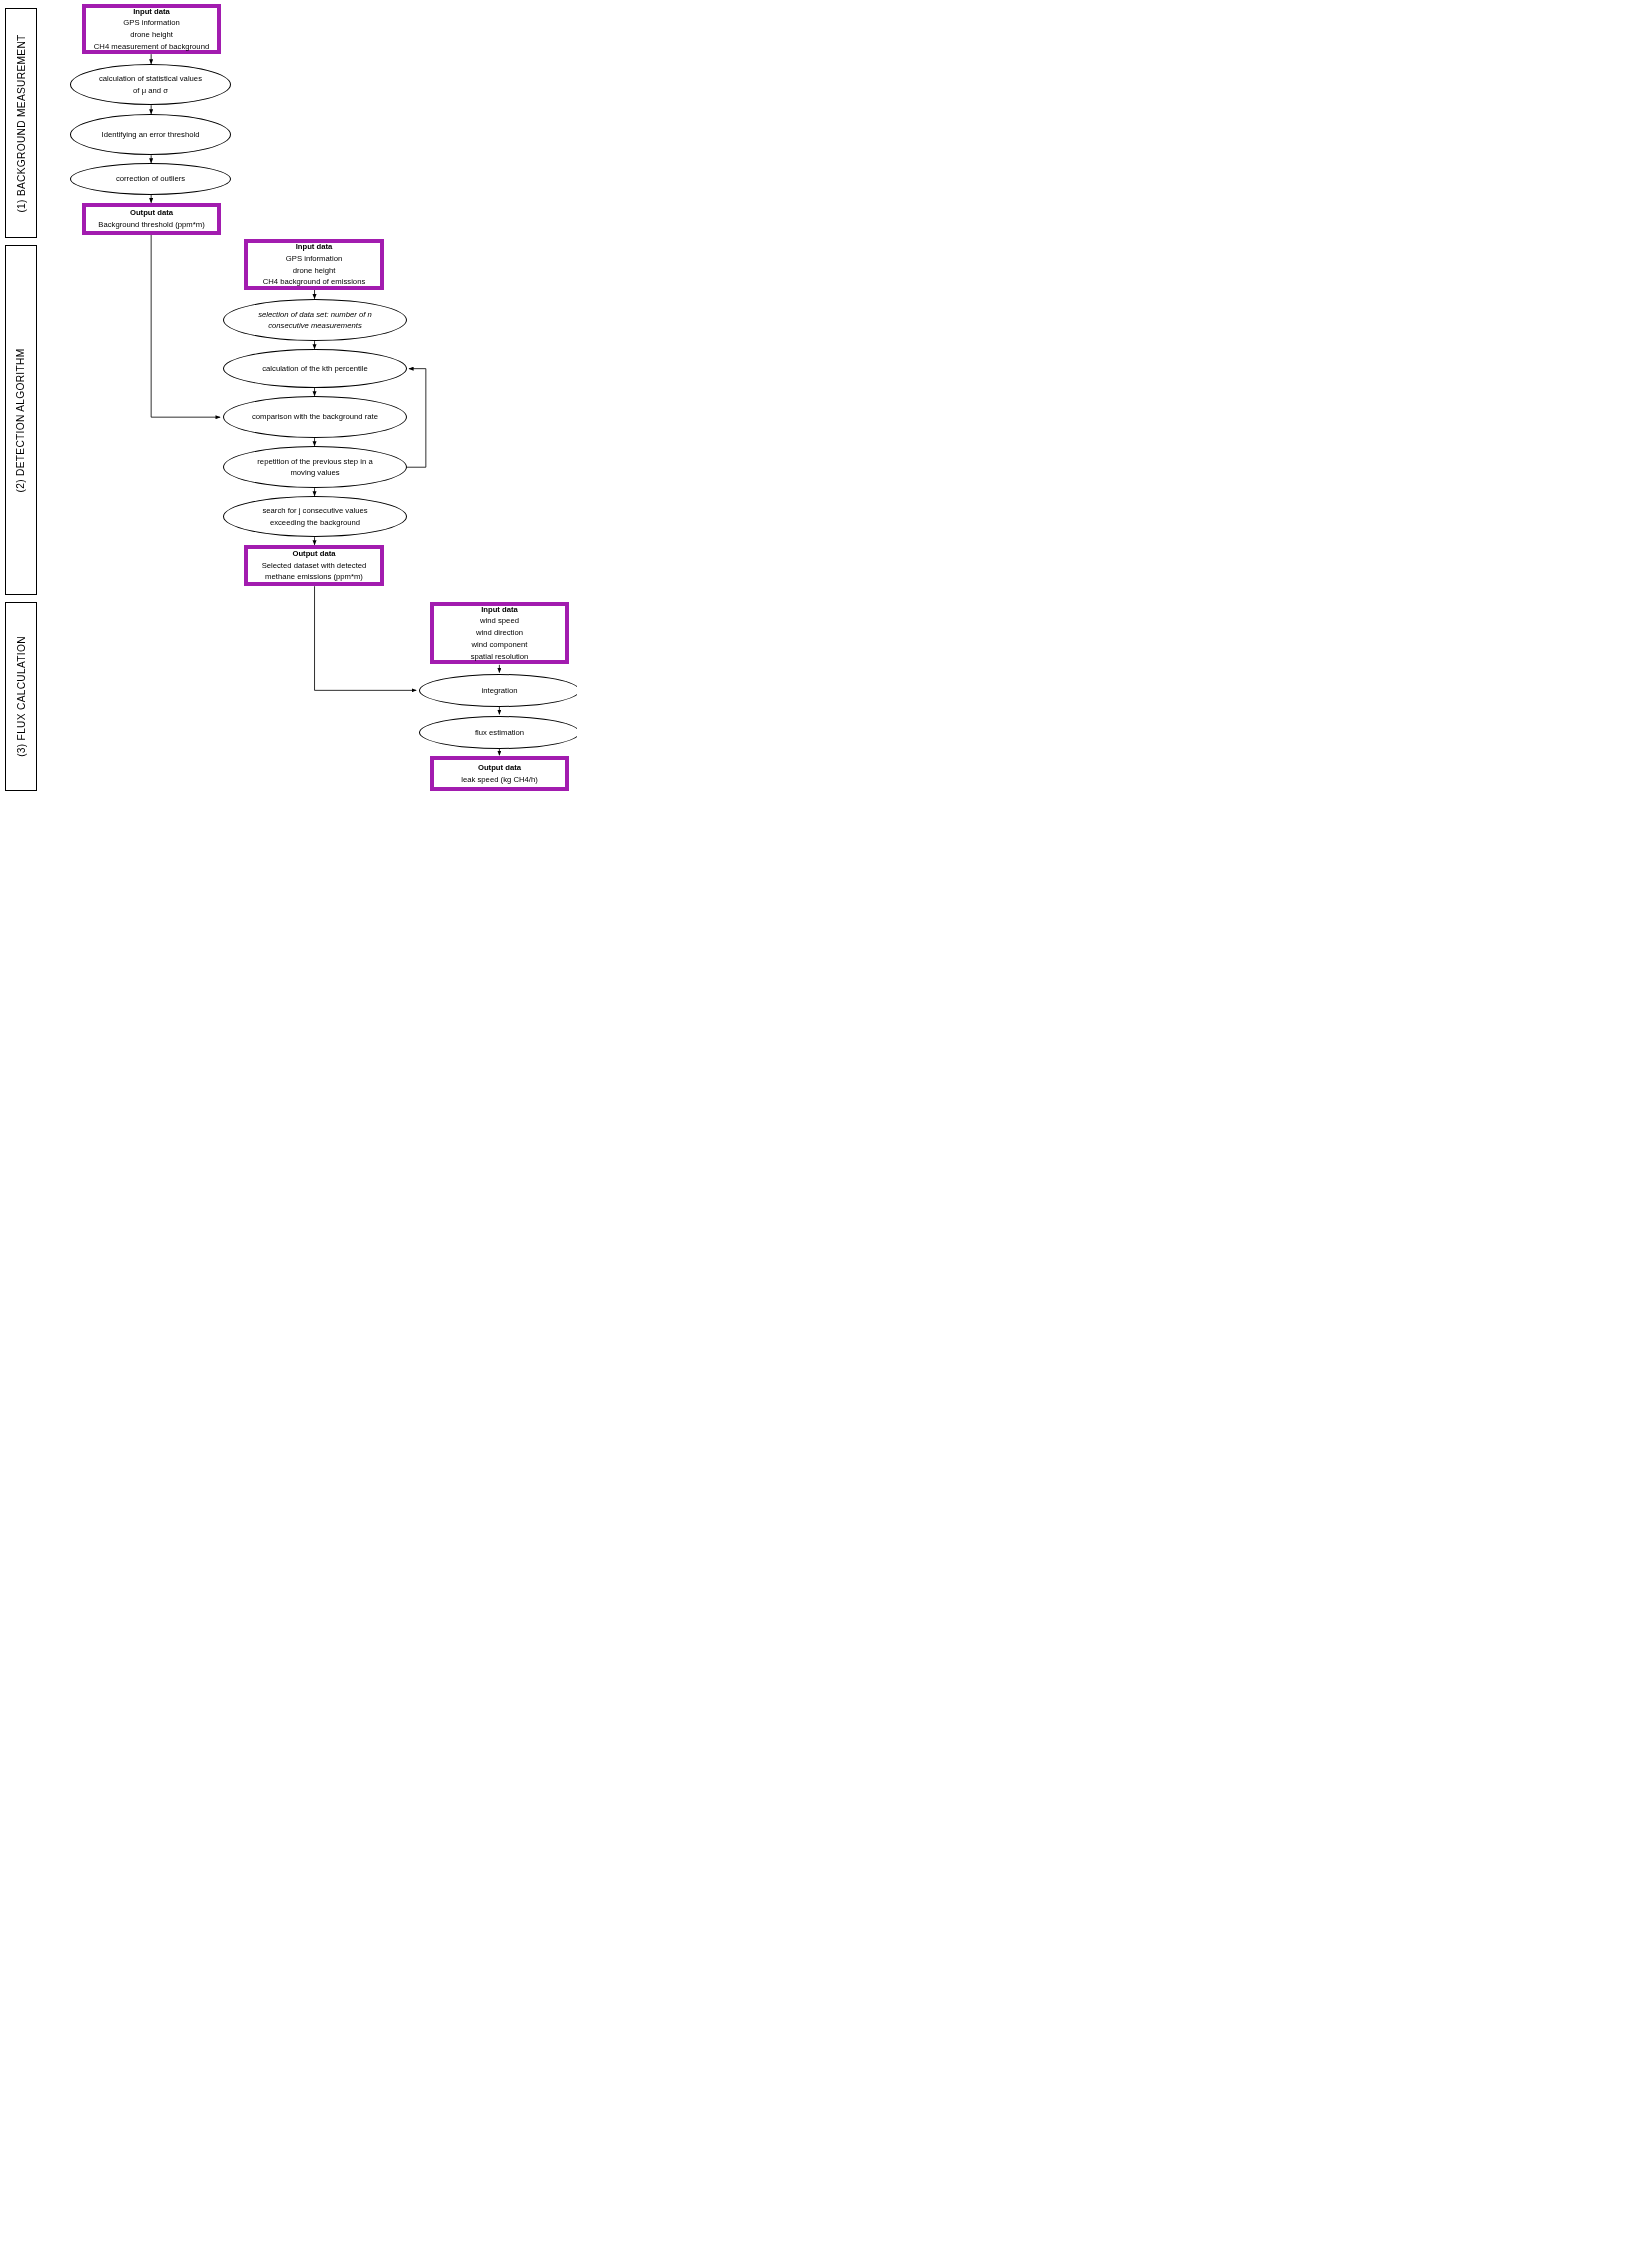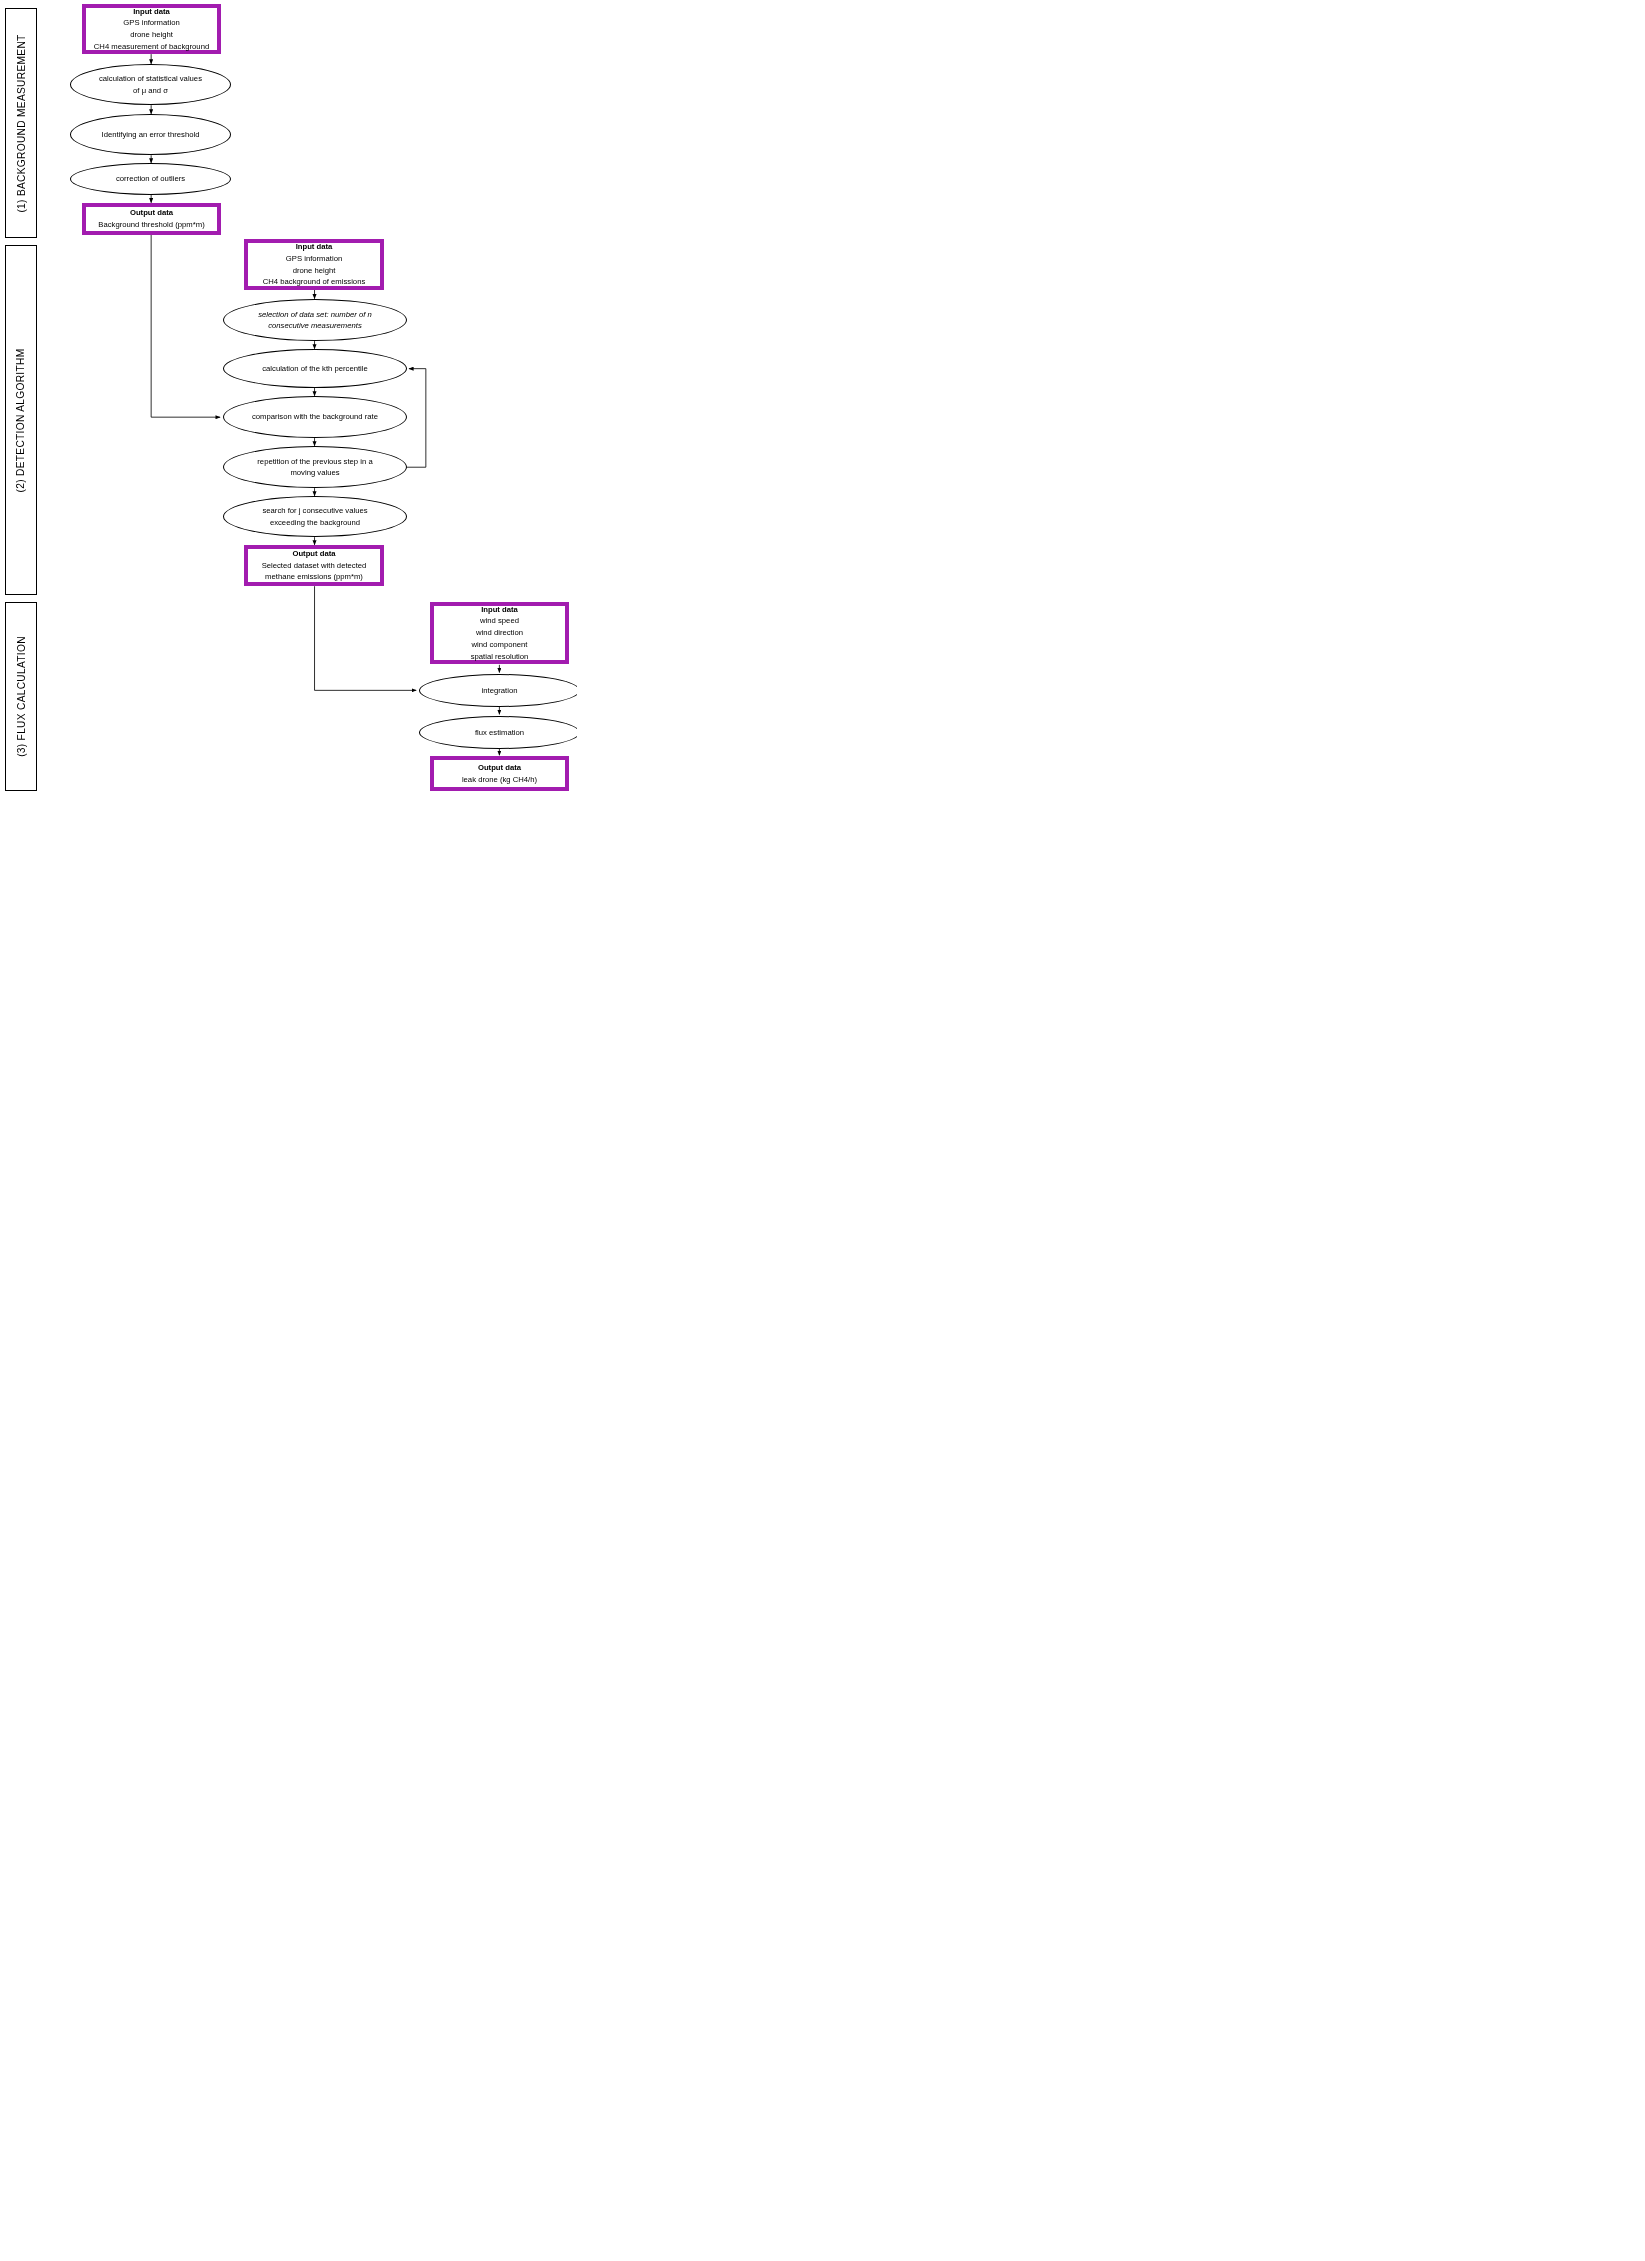--- a/index.html
+++ b/index.html
@@ -130,17 +130,17 @@
 
   <div class="ellipse w3" style="left:419px;top:674px;width:161px;height:33px;">
     <span class="etext">integration</span>
   </div>
   <div class="ellipse w3" style="left:419px;top:716px;width:161px;height:33px;">
     <span class="etext">flux estimation</span>
   </div>
 
   <div class="fbox" style="left:430px;top:756px;width:139px;height:35px;">
     <div class="title">Output data</div>
-    <div class="line">leak drone (kg CH4/h)</div>
+    <div class="line">leak speed (kg CH4/h)</div>
   </div>
 
 </div>
 
 
 </body></html>

